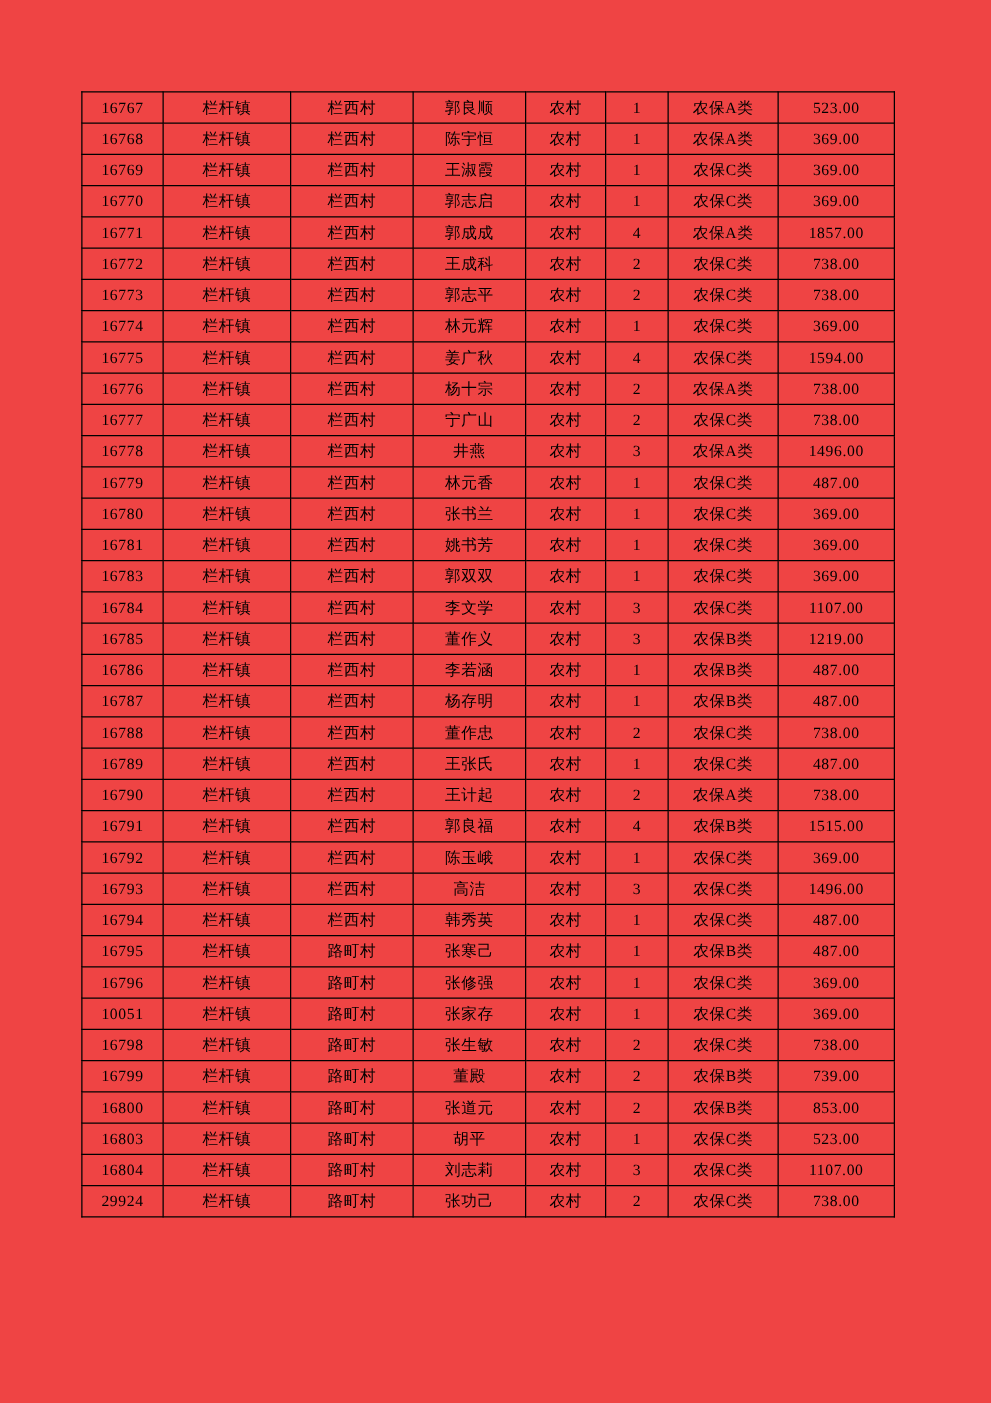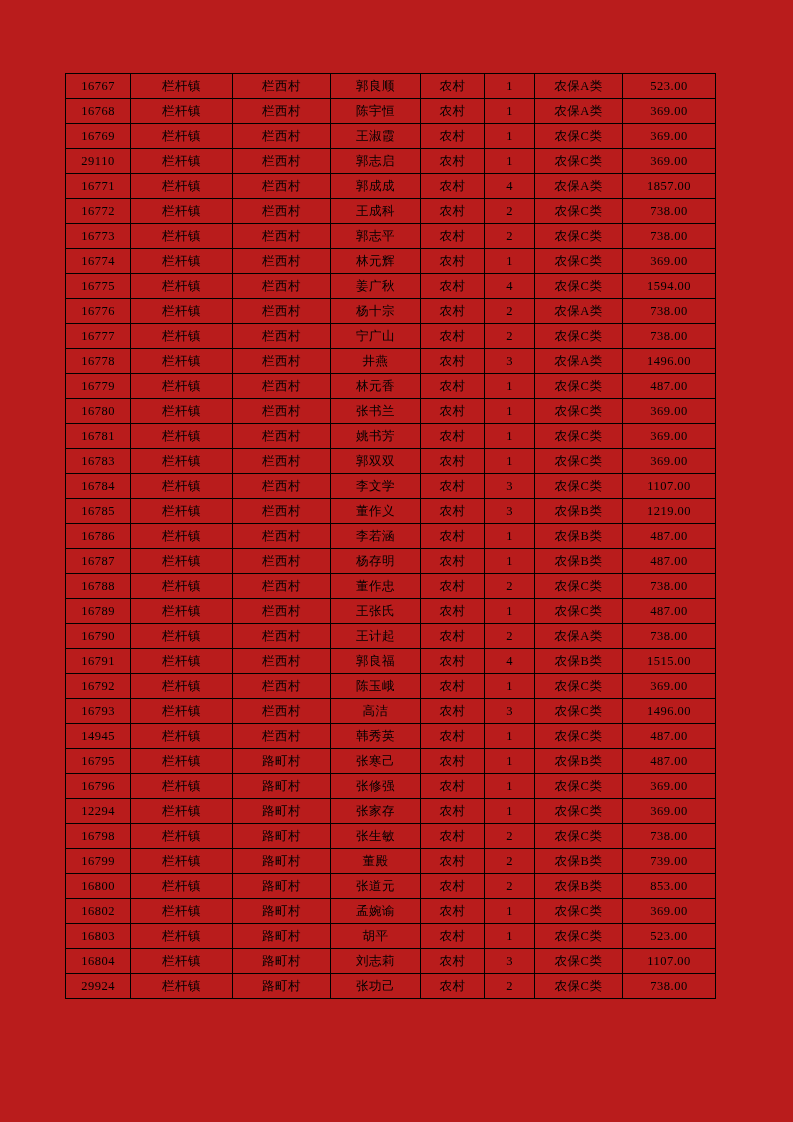--- a/index.html
+++ b/index.html
@@ -11,21 +11,21 @@
     width: 793px;
     height: 1122px;
     position: relative;
     font-family: "Liberation Serif", "DejaVu Serif", serif;
     color: #000000;
   }
   .page {
     position: relative;
     width: 793px;
     height: 1122px;
-    background: #b91c1c;
+    background: #ef4444;
     overflow: hidden;
   }
   table.data-table {
     position: absolute;
     left: 65px;
     top: 73px;
     border-collapse: collapse;
     table-layout: fixed;
     width: 650px;
   }
@@ -90,21 +90,21 @@
           <td>16769</td>
           <td>栏杆镇</td>
           <td>栏西村</td>
           <td>王淑霞</td>
           <td>农村</td>
           <td>1</td>
           <td>农保C类</td>
           <td>369.00</td>
         </tr>
         <tr>
-          <td>29110</td>
+          <td>16770</td>
           <td>栏杆镇</td>
           <td>栏西村</td>
           <td>郭志启</td>
           <td>农村</td>
           <td>1</td>
           <td>农保C类</td>
           <td>369.00</td>
         </tr>
         <tr>
           <td>16771</td>
@@ -320,21 +320,21 @@
           <td>16793</td>
           <td>栏杆镇</td>
           <td>栏西村</td>
           <td>高洁</td>
           <td>农村</td>
           <td>3</td>
           <td>农保C类</td>
           <td>1496.00</td>
         </tr>
         <tr>
-          <td>14945</td>
+          <td>16794</td>
           <td>栏杆镇</td>
           <td>栏西村</td>
           <td>韩秀英</td>
           <td>农村</td>
           <td>1</td>
           <td>农保C类</td>
           <td>487.00</td>
         </tr>
         <tr>
           <td>16795</td>
@@ -350,21 +350,21 @@
           <td>16796</td>
           <td>栏杆镇</td>
           <td>路町村</td>
           <td>张修强</td>
           <td>农村</td>
           <td>1</td>
           <td>农保C类</td>
           <td>369.00</td>
         </tr>
         <tr>
-          <td>12294</td>
+          <td>10051</td>
           <td>栏杆镇</td>
           <td>路町村</td>
           <td>张家存</td>
           <td>农村</td>
           <td>1</td>
           <td>农保C类</td>
           <td>369.00</td>
         </tr>
         <tr>
           <td>16798</td>
@@ -388,30 +388,20 @@
         </tr>
         <tr>
           <td>16800</td>
           <td>栏杆镇</td>
           <td>路町村</td>
           <td>张道元</td>
           <td>农村</td>
           <td>2</td>
           <td>农保B类</td>
           <td>853.00</td>
-        </tr>
-        <tr>
-          <td>16802</td>
-          <td>栏杆镇</td>
-          <td>路町村</td>
-          <td>孟婉谕</td>
-          <td>农村</td>
-          <td>1</td>
-          <td>农保C类</td>
-          <td>369.00</td>
         </tr>
         <tr>
           <td>16803</td>
           <td>栏杆镇</td>
           <td>路町村</td>
           <td>胡平</td>
           <td>农村</td>
           <td>1</td>
           <td>农保C类</td>
           <td>523.00</td>

